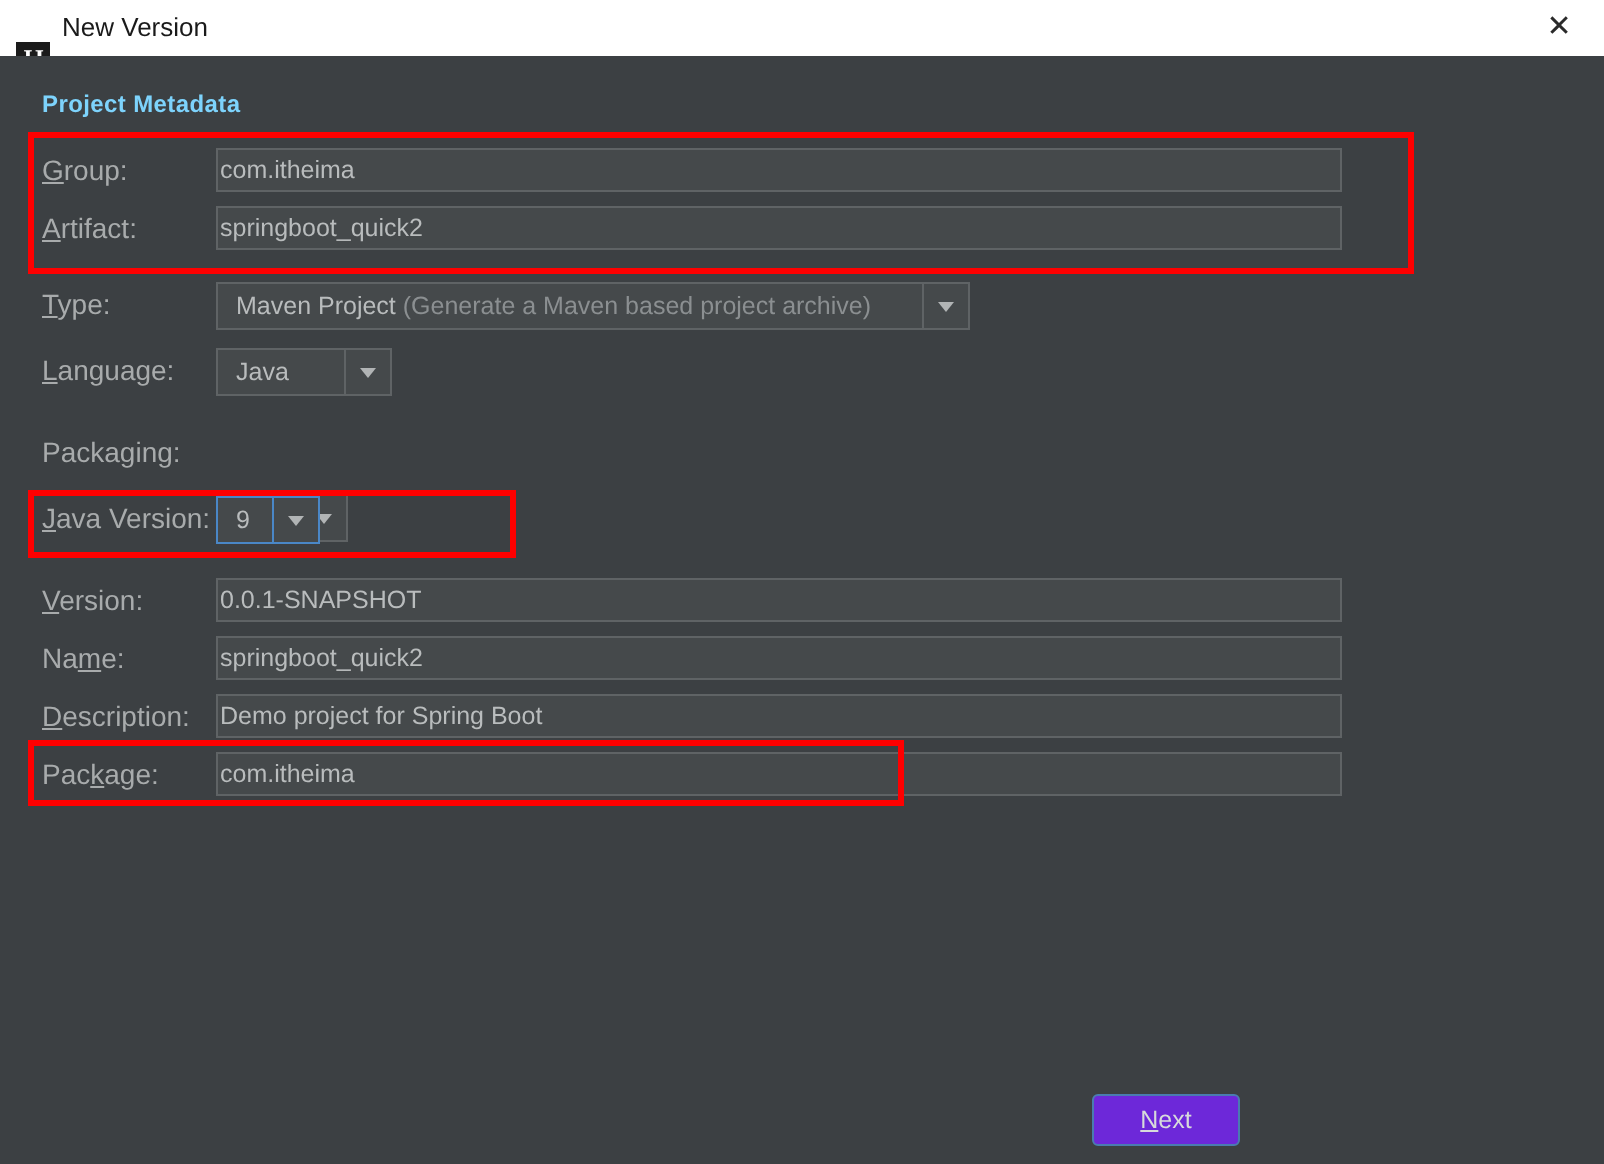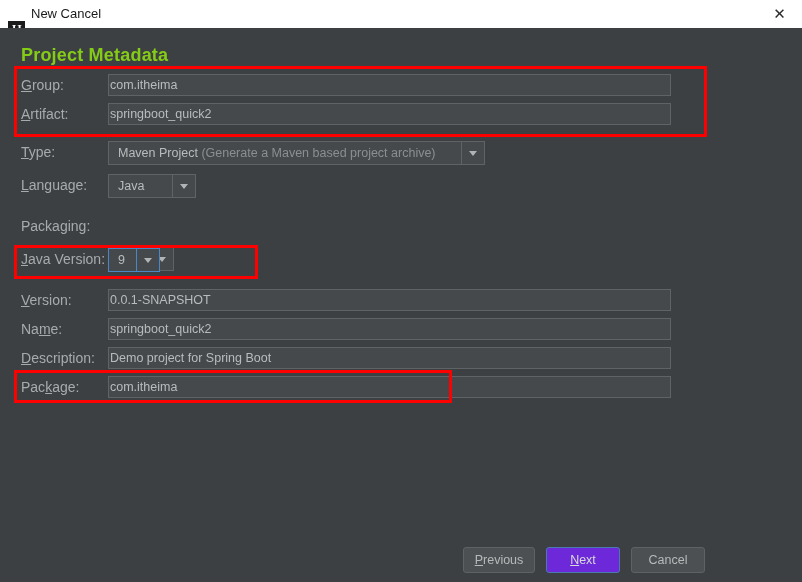--- a/index.html
+++ b/index.html
@@ -73,23 +73,23 @@
     position: absolute;
     left: 0; top: 28px;
     width: 802px;
     height: 554px;
     background: #3c4043;
   }
 
   #section-title {
     position: absolute;
     left: 21px; top: 17px;
-    font-size: 18px;
+    font-size: 12px;
     font-weight: bold;
-    color: #84cc16;
+    color: #7dd3fc;
     letter-spacing: 0.2px;
   }
 
   
   .row {
     position: absolute;
     left: 0;
     height: 24px;
   }
   .flabel {
@@ -190,21 +190,21 @@
     color: #d7dadb;
   }
 </style>
 </head>
 <body>
 
 <div id="dialog">
 
   <div id="titlebar">
     <div id="app-icon">IJ</div>
-    <div id="window-title">New Cancel</div>
+    <div id="window-title">New Version</div>
     <div id="close-button">✕</div>
   </div>
 
   <div id="content">
 
     <div id="section-title">Project Metadata</div>
 
     <div class="row" style="top:46px;">
       <div class="flabel"><u>G</u>roup:</div>
       <div class="field wide">com.itheima</div>
@@ -264,18 +264,16 @@
 
     <div class="row" style="top:348px;">
       <div class="flabel">Pac<u>k</u>age:</div>
       <div class="field wide">com.itheima</div>
     </div>
 
     <div class="redbox" style="left:14px; top:38px; width:693px; height:71px;"></div>
     <div class="redbox" style="left:14px; top:217px; width:244px; height:34px;"></div>
     <div class="redbox" style="left:14px; top:342px; width:438px; height:33px;"></div>
 
-    <div class="btn" style="left:463px; top:519px; width:72px;"><u>P</u>revious</div>
     <div class="btn default" style="left:546px; top:519px; width:74px;"><u>N</u>ext</div>
-    <div class="btn" style="left:631px; top:519px; width:74px;">Cancel</div>
 
   </div>
 </div>
 
 </body></html>

